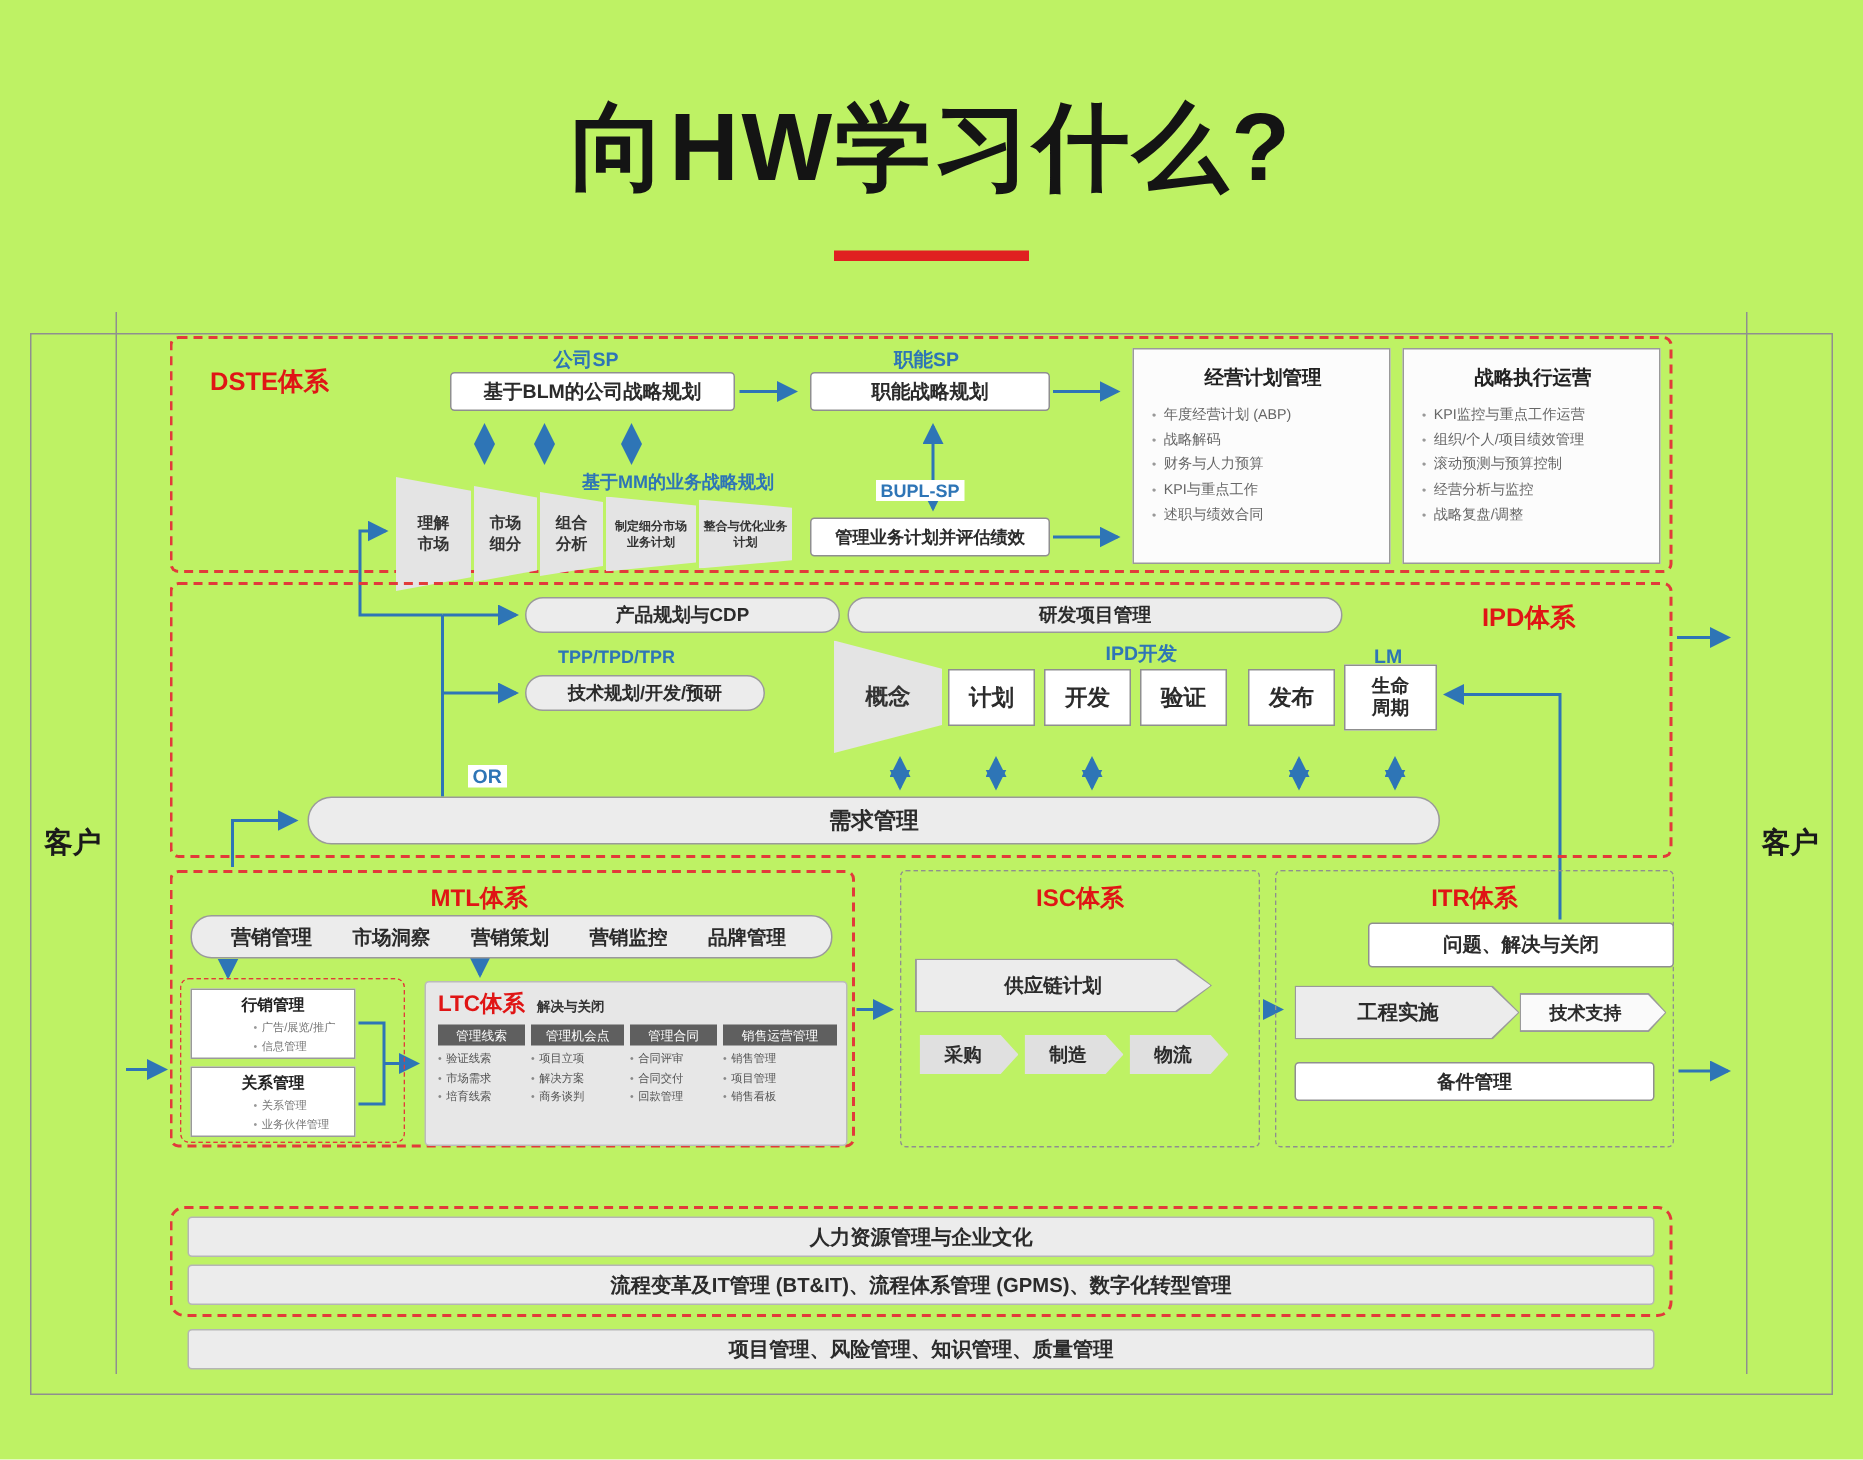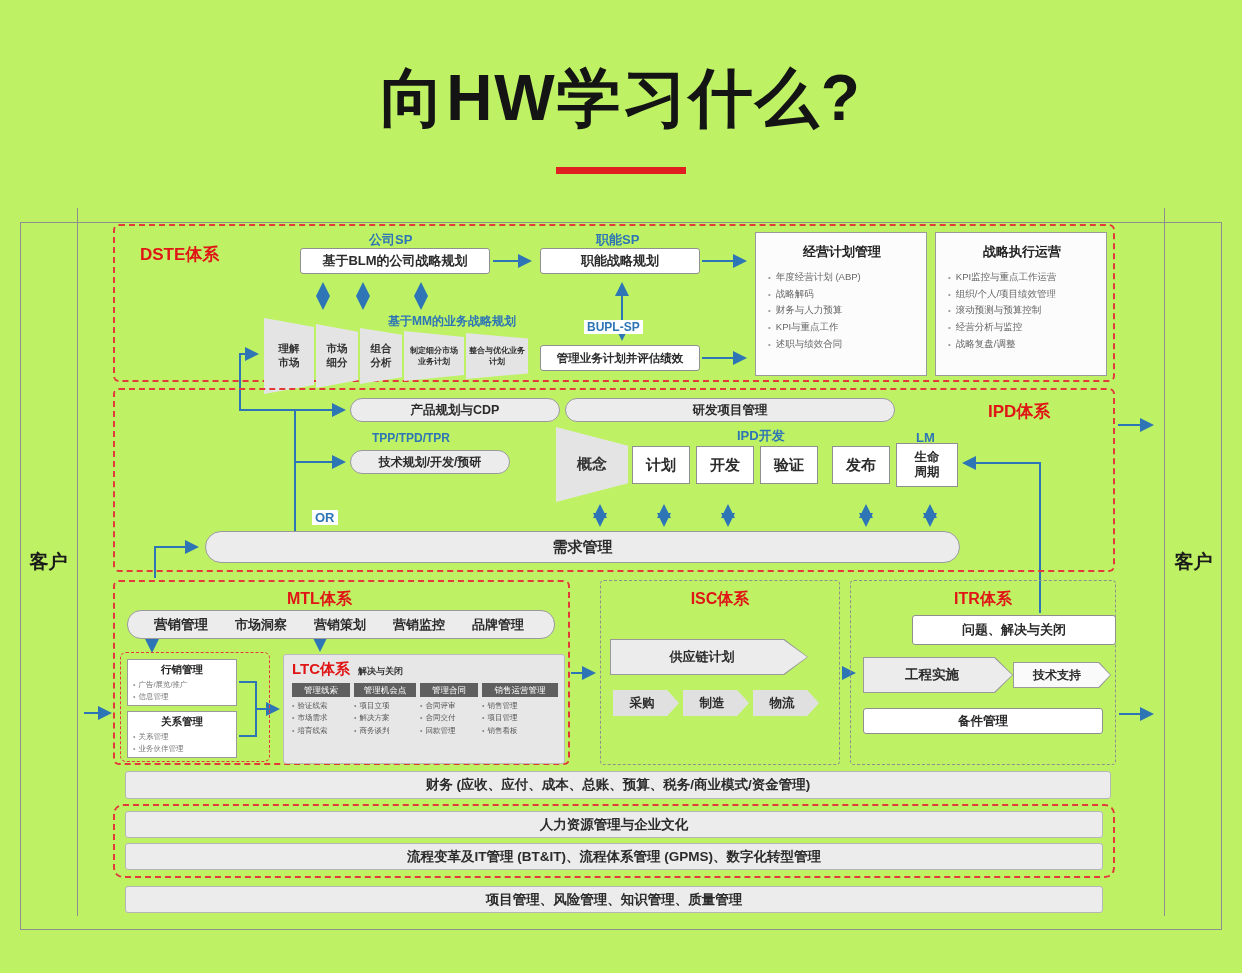--- a/index.html
+++ b/index.html
@@ -43,21 +43,21 @@
   .arrow-shape .shape-label { position:absolute; inset:0; display:flex; align-items:center; justify-content:center; font-weight:700; color:#2b2b2b; }
   .clip-arrow { clip-path:polygon(0 0, 88% 0, 100% 50%, 88% 100%, 0 100%); }
 
   .chain-step { top:690px; height:26px; width:66px; background:#e0e0e0; clip-path:polygon(0 0, 82% 0, 100% 50%, 82% 100%, 0 100%); display:flex; align-items:center; justify-content:center; padding-right:8px; font-weight:700; font-size:12.5px; color:#2b2b2b; }
 
   .bar { background:#ececec; border:1px solid #b5b5b5; border-radius:3px; display:flex; align-items:center; justify-content:center; font-weight:700; font-size:13.5px; color:#2b2b2b; }
 
   .mini-box { border:1px solid #9a9a9a; background:#fff; padding:3px 5px; }
   .mini-box .mini-title { text-align:center; font-weight:800; font-size:10.5px; color:#222; margin-bottom:2px; }
   .mini-box ul { list-style:none; }
-  .mini-box li { font-size:7.5px; color:#777; line-height:1.5; white-space:nowrap; }
+  .mini-box li { font-size:7.5px; color:#777; line-height:1.5; white-space:nowrap;margin-left:36px; }
   .mini-box li::before { content:"•"; color:#999; margin-right:3px; font-size:7px; }
 
   .ltc-panel { background:#e7e7e7; border:1px solid #bbb; border-radius:3px; padding:5px 8px; }
   .ltc-head { display:flex; align-items:baseline; margin-bottom:4px; }
   .ltc-head .ltc-title { font-size:15px; }
   .ltc-head .ltc-sub { font-size:9px; color:#333; font-weight:700; margin-left:8px; }
   .ltc-cols { display:grid; grid-template-columns:58px 62px 58px 76px; column-gap:4px; }
   .ltc-col .col-head { background:#5f5f5f; color:#fff; font-weight:400; font-size:8.5px; height:14px; line-height:14px; text-align:center; white-space:nowrap; }
   .ltc-col ul { list-style:none; margin-top:3px; }
   .ltc-col li { font-size:7.5px; color:#555; line-height:1.65; white-space:nowrap; }
@@ -278,21 +278,20 @@
   </div>
 
   <div class="abs arrow-shape" style="left:1013px;top:662px;width:98px;height:26px">
     <div class="shape-outer clip-arrow"></div>
     <div class="shape-inner clip-arrow" style="background:#fafafa"></div>
     <div class="shape-label" style="font-size:12px;padding-right:10px">技术支持</div>
   </div>
 
   <div class="abs box" style="left:863px;top:708px;width:240px;height:26px;font-size:12.5px;border-radius:3px">备件管理</div>
 
-  <div class="abs bar" style="left:125px;top:771px;width:986px;height:28px">财务 (应收、应付、成本、总账、预算、税务/商业模式/资金管理)</div>
 
   <div class="abs dashed-red" style="left:113px;top:804px;width:1002px;height:74px;border-radius:10px"></div>
   <div class="abs bar" style="left:125px;top:811px;width:978px;height:27px">人力资源管理与企业文化</div>
   <div class="abs bar" style="left:125px;top:843px;width:978px;height:27px">流程变革及IT管理 (BT&amp;IT)、流程体系管理 (GPMS)、数字化转型管理</div>
 
   <div class="abs bar" style="left:125px;top:886px;width:978px;height:27px">项目管理、风险管理、知识管理、质量管理</div>
 
 </div>
 
 </body></html>

